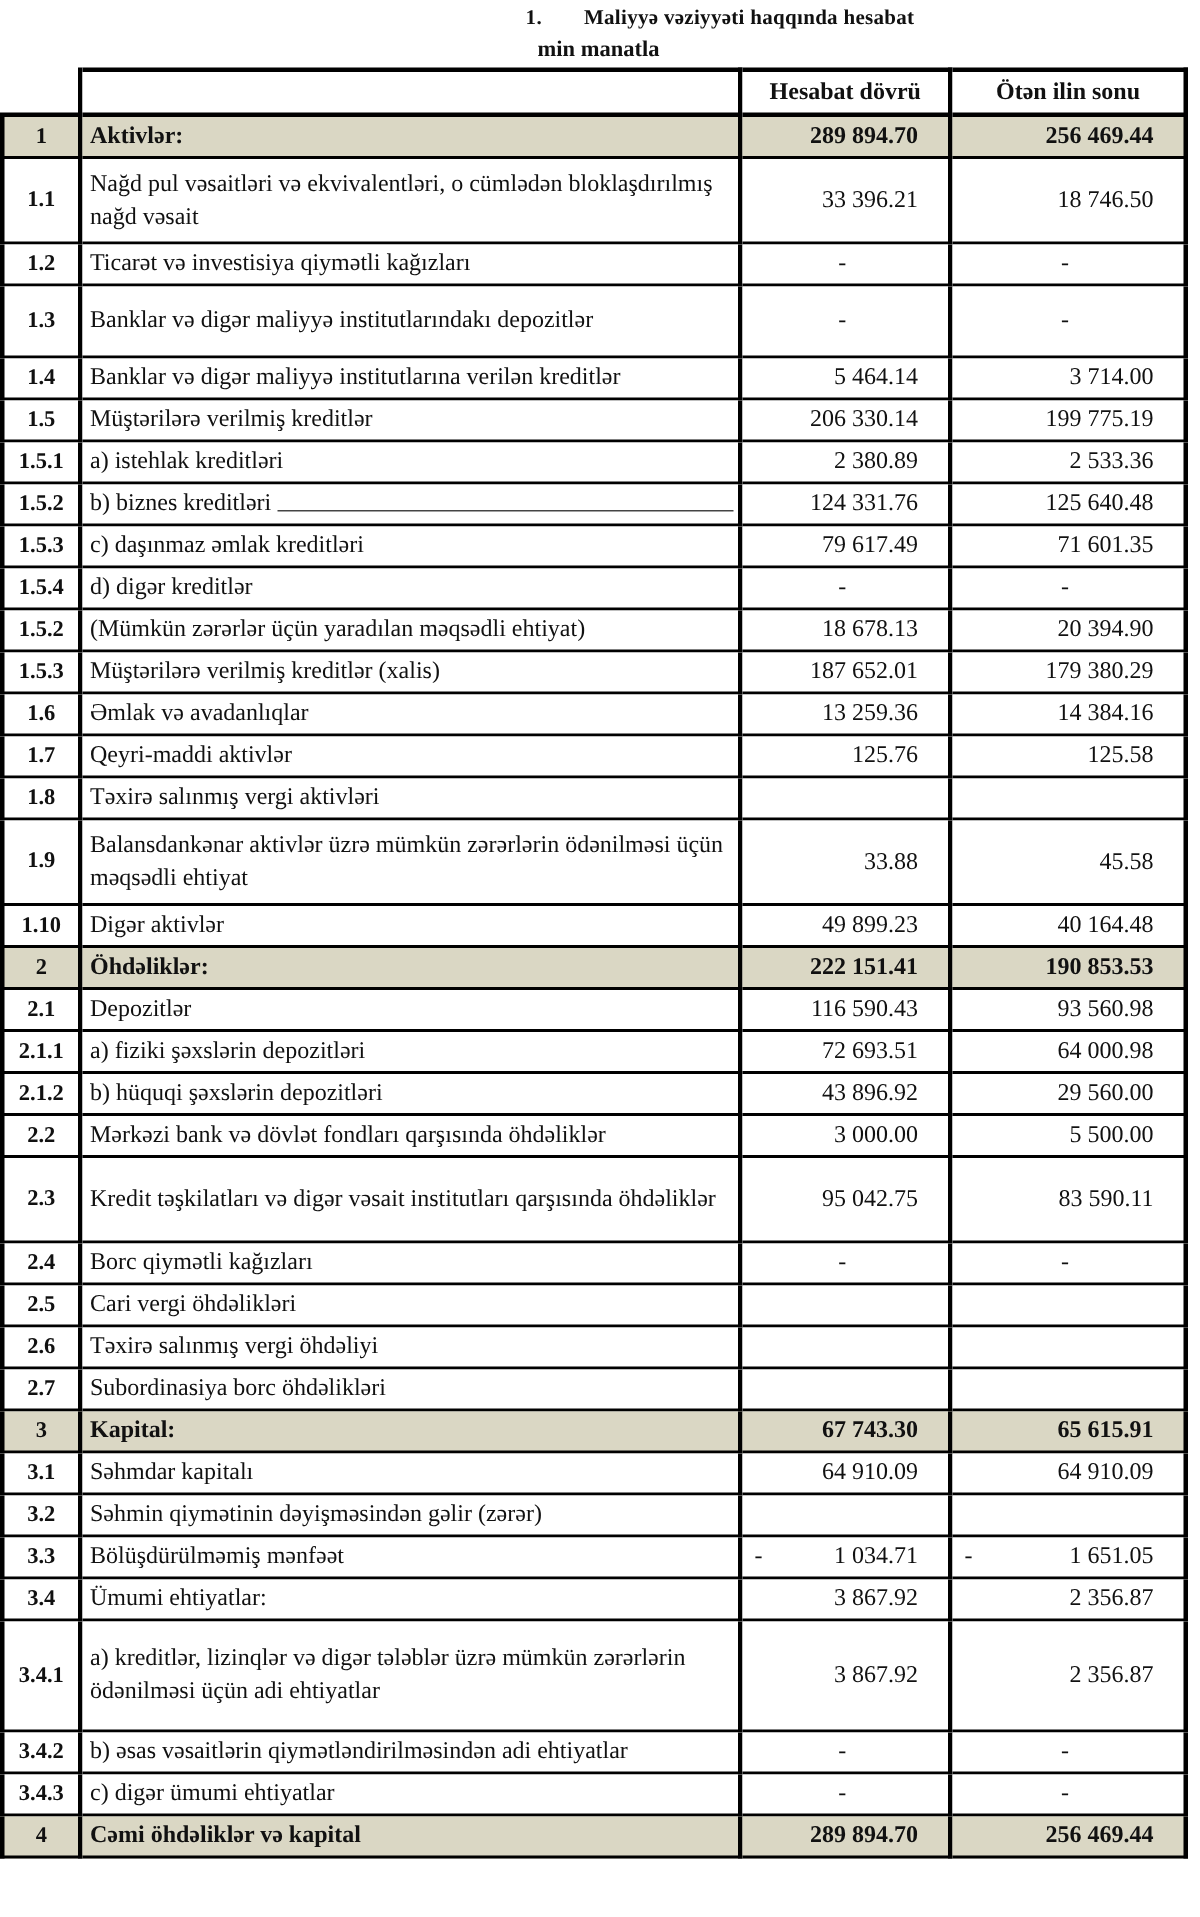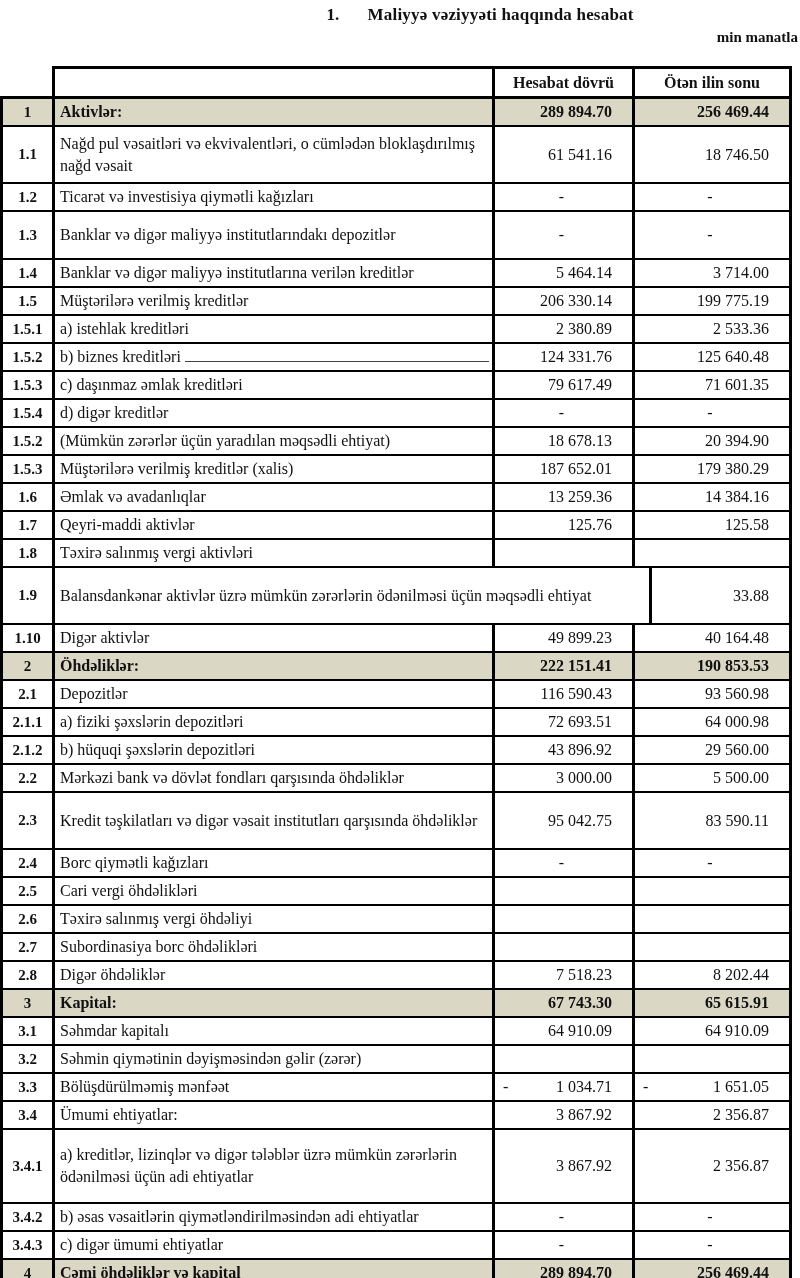--- a/index.html
+++ b/index.html
@@ -12,29 +12,29 @@
     color: #111111;
   }
   .page { width: 800px; }
 
   
   .page-title {
     margin-top: 5px;
     padding-left: 160px;
     text-align: center;
     font-weight: bold;
-    font-size: 17px;
+    font-size: 14px;
     letter-spacing: 0.2px;
   }
   .title-number { margin-right: 28px; }
   .unit-note {
     margin-top: 4px;
-    margin-bottom: 20px;
+    margin-bottom: 3px;
     padding-right: 2px;
-    text-align: right;
+    text-align: center;
     font-weight: bold;
     font-size: 15px;
   }
 
   
   .fin-table { width: 792px; border-radius: 19px; --border: #000; --section-bg: #dad7c4; }
   .row { display: flex; align-items: stretch; }
   .cell {
     display: flex;
     align-items: center;
@@ -137,21 +137,21 @@
         <div class="row wrap h2">
     <div class="cell c-num">
       <span>1.1</span>
     </div>
     <div class="cell c-desc">
       <span>Nağd pul vəsaitləri və  ekvivalentləri, o cümlədən bloklaşdırılmış nağd vəsait</span>
 
     </div>
     <div class="cell c-val">
 
-      <span>61 541.16</span>
+      <span>33 396.21</span>
     </div>
     <div class="cell c-val c-v2">
 
       <span>18 746.50</span>
     </div>
   </div>
         <div class="row">
     <div class="cell c-num">
       <span>1.2</span>
     </div>
@@ -377,20 +377,24 @@
       <span>1.9</span>
     </div>
     <div class="cell c-desc">
       <span>Balansdankənar aktivlər üzrə mümkün zərərlərin ödənilməsi üçün məqsədli ehtiyat</span>
 
     </div>
     <div class="cell c-val">
 
       <span>33.88</span>
     </div>
+    <div class="cell c-val c-v2">
+
+      <span>45.58</span>
+    </div>
   </div>
         <div class="row">
     <div class="cell c-num">
       <span>1.10</span>
     </div>
     <div class="cell c-desc">
       <span>Digər aktivlər</span>
 
     </div>
     <div class="cell c-val">
@@ -565,37 +569,20 @@
     </div>
     <div class="cell c-val">
 
       <span></span>
     </div>
     <div class="cell c-val c-v2">
 
       <span></span>
     </div>
   </div>
-        <div class="row">
-    <div class="cell c-num">
-      <span>2.8</span>
-    </div>
-    <div class="cell c-desc">
-      <span>Digər öhdəliklər</span>
-
-    </div>
-    <div class="cell c-val">
-
-      <span>7 518.23</span>
-    </div>
-    <div class="cell c-val c-v2">
-
-      <span>8 202.44</span>
-    </div>
-  </div>
         <div class="row section">
     <div class="cell c-num">
       <span>3</span>
     </div>
     <div class="cell c-desc">
       <span>Kapital:</span>
 
     </div>
     <div class="cell c-val">
 

